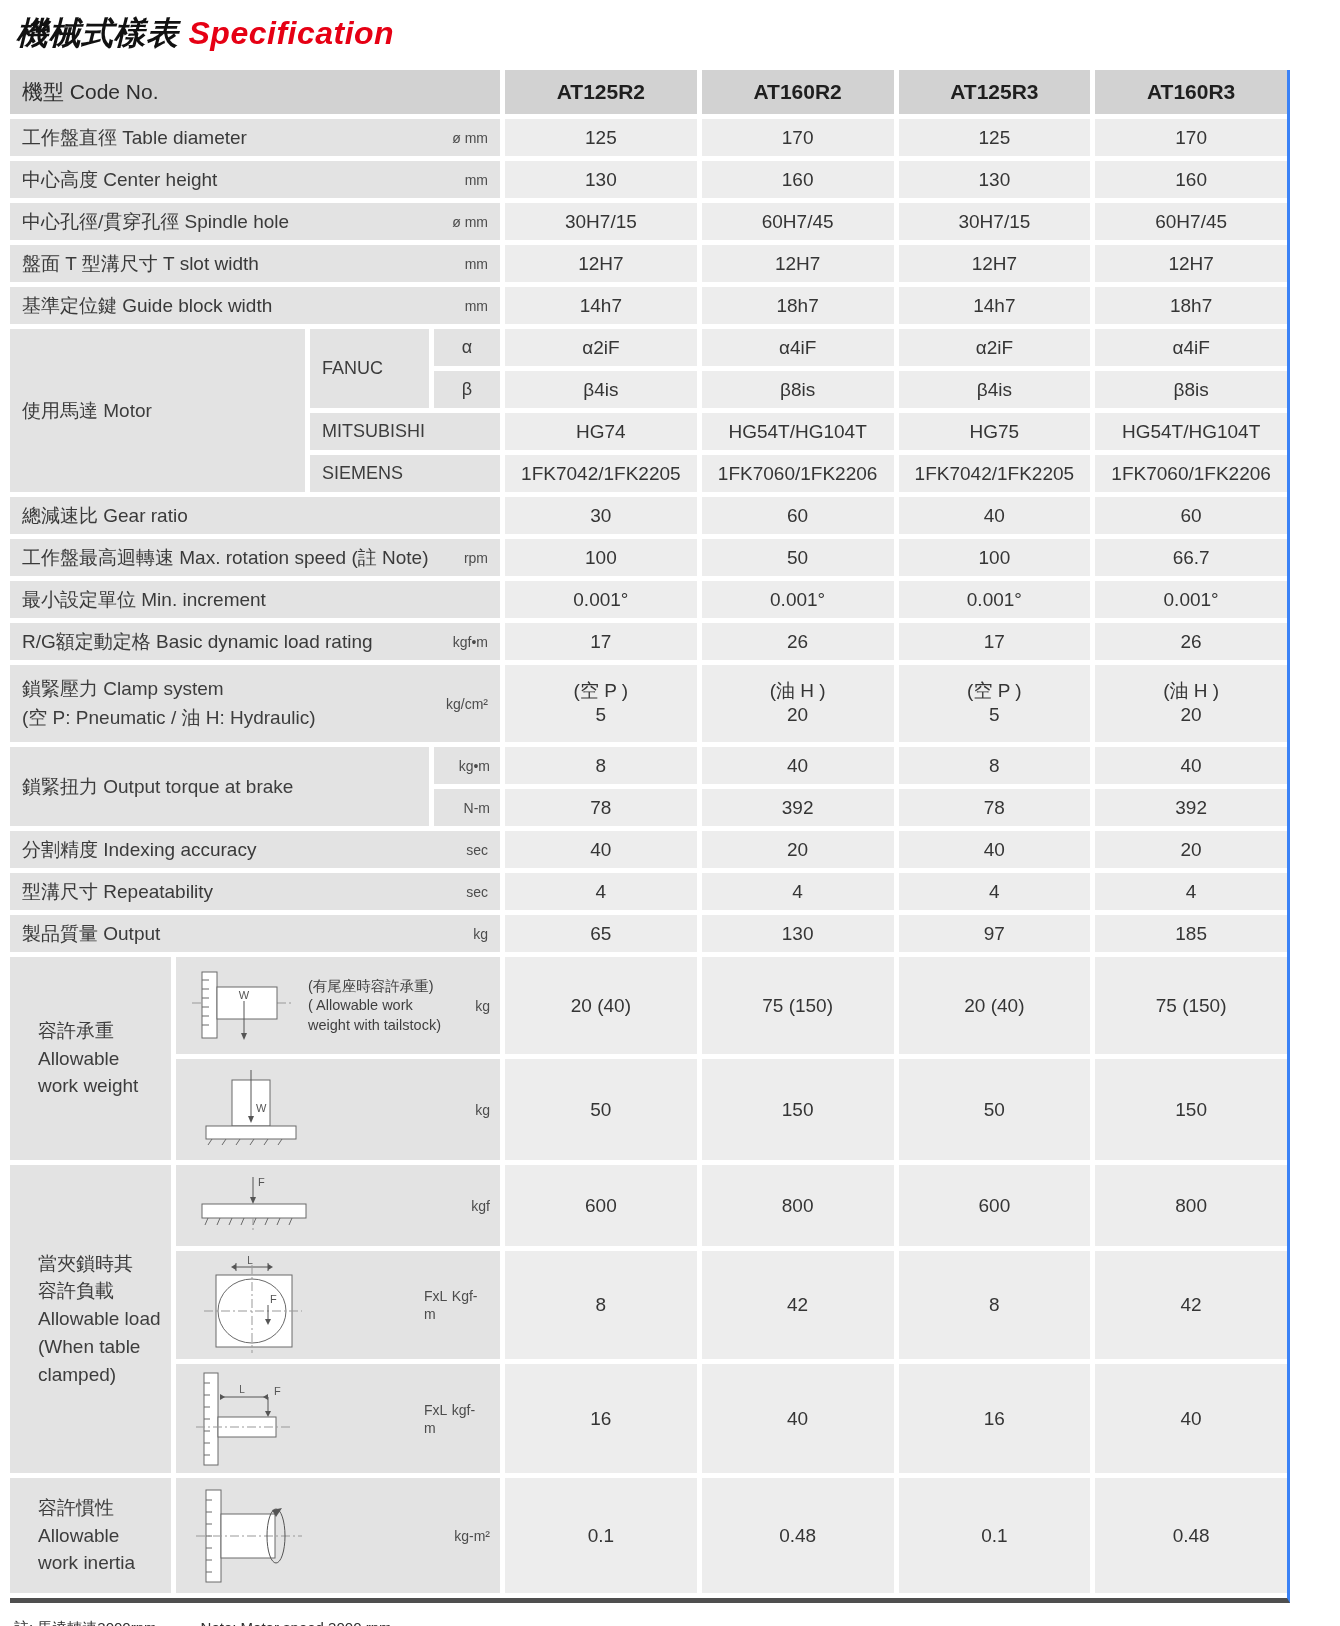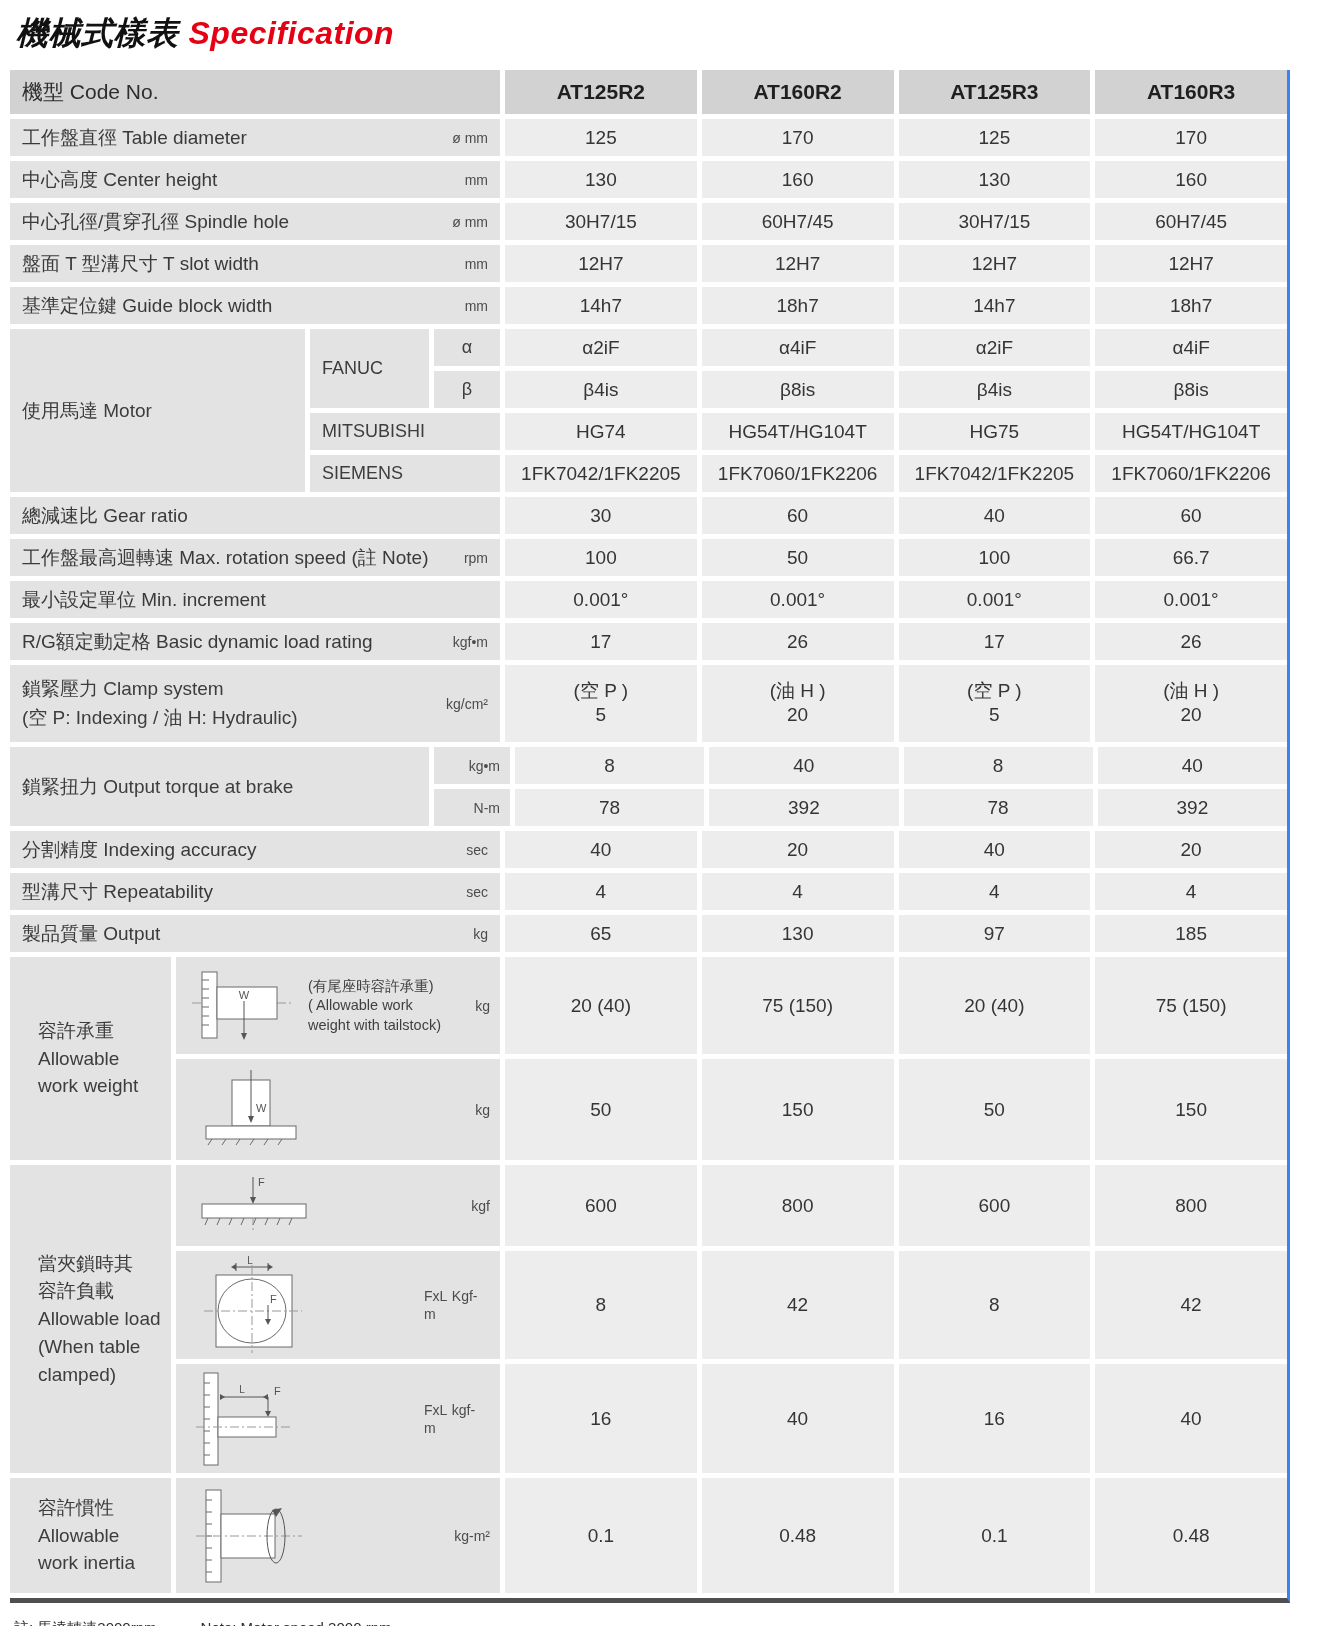--- a/index.html
+++ b/index.html
@@ -40,21 +40,21 @@
 
   .clamp-row { height:77px;border-radius:18px; }
   .clamp-lab { width:490px; padding:0 12px; justify-content:space-between; }
   .clamp-lines { display:flex; flex-direction:column; gap:3px; }
   .clamp-lines span { font-size:19px; }
   .two { flex-direction:column; justify-content:center; gap:3px; }
   .two span { display:block; line-height:1.1; }
 
   .torque-sec { height:79px; }
   .w419 { width:419px; padding-left:12px; font-size:19px; }
-  .unitcell { width:76px; justify-content:flex-end; padding-right:10px; }
+  .unitcell { width:66px; justify-content:flex-end; padding-right:10px; }
   .unitcell-2l { width:66px; flex-direction:column; justify-content:center; align-items:flex-end; padding-right:10px; gap:2px; }
   .unitcell-2l span { font-size:14px; color:#4c4c4c; line-height:1.2; }
 
   .sec-label { width:161px; padding-left:28px; flex-direction:column; align-items:flex-start; justify-content:center; gap:4px; }
   .sec-label span { font-size:19px; line-height:1.25; }
   .diagcell { width:324px; padding:0 10px 0 14px; }
   .diagcell .unit { margin-left:auto; }
   .caption { margin-left:10px; display:flex; flex-direction:column; gap:1px; }
   .caption span { font-size:14.5px; color:#3f3f3f; line-height:1.25; }
 
@@ -223,21 +223,21 @@
     <div class="cell val">17</div>
     <div class="cell val">26</div>
     <div class="cell val">17</div>
     <div class="cell val">26</div>
   </div>
 
   <div class="row clamp-row">
     <div class="cell lab clamp-lab">
       <div class="clamp-lines">
         <span>鎖緊壓力  Clamp system</span>
-        <span>(空 P: Indexing / 油 H: Hydraulic)</span>
+        <span>(空 P: Pneumatic / 油 H: Hydraulic)</span>
       </div>
       <span class="unit">kg/cm²</span>
     </div>
     <div class="cell val two">
       <span>(空 P )</span>
       <span>5</span>
     </div>
     <div class="cell val two">
       <span>(油 H )</span>
       <span>20</span>

